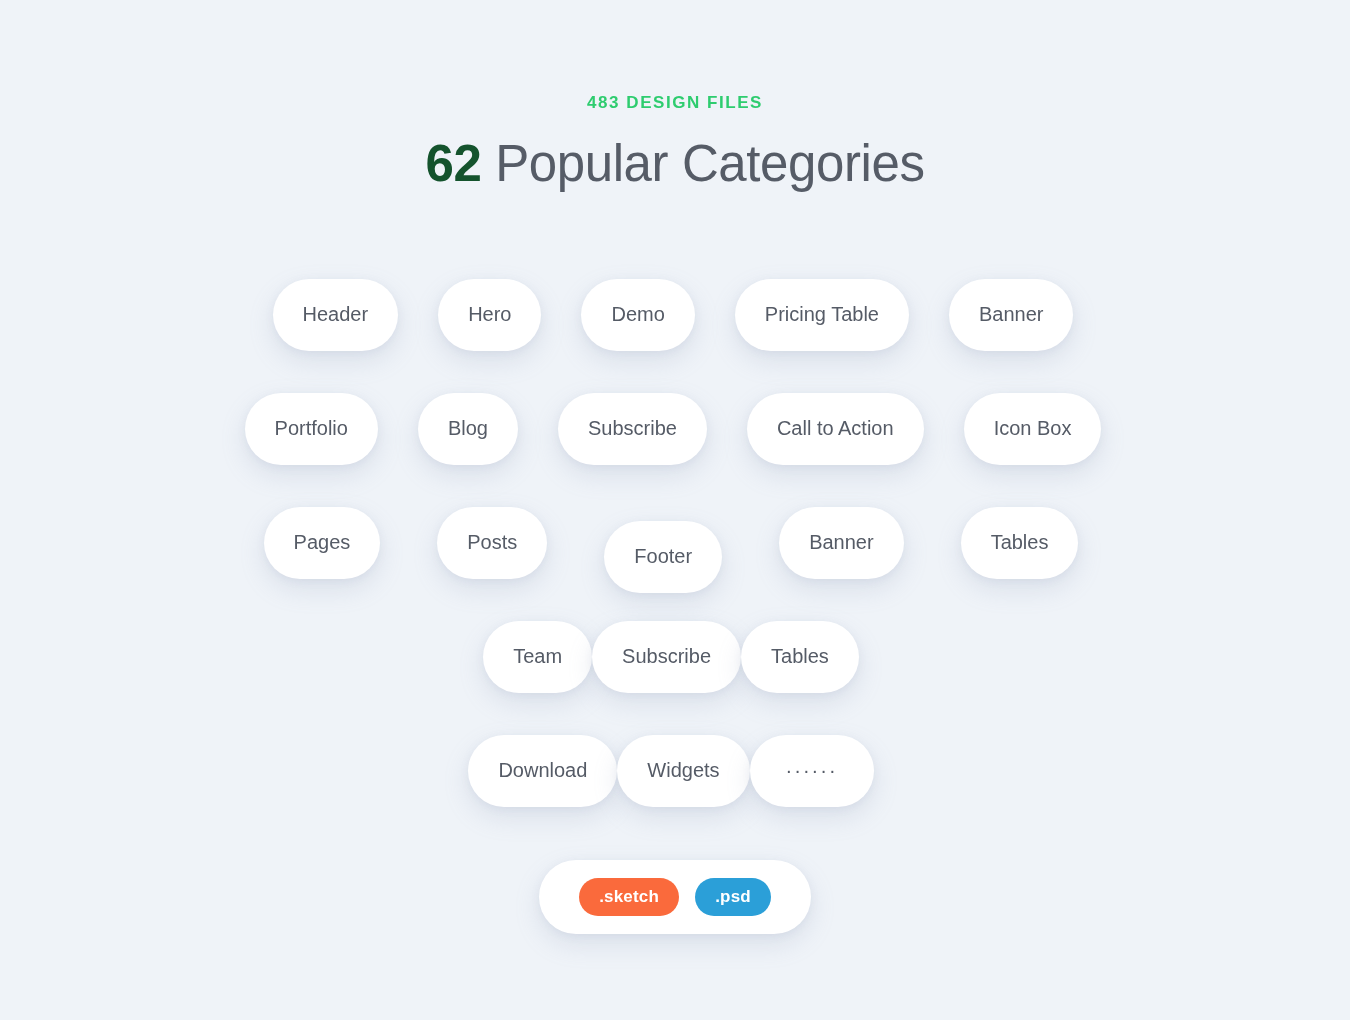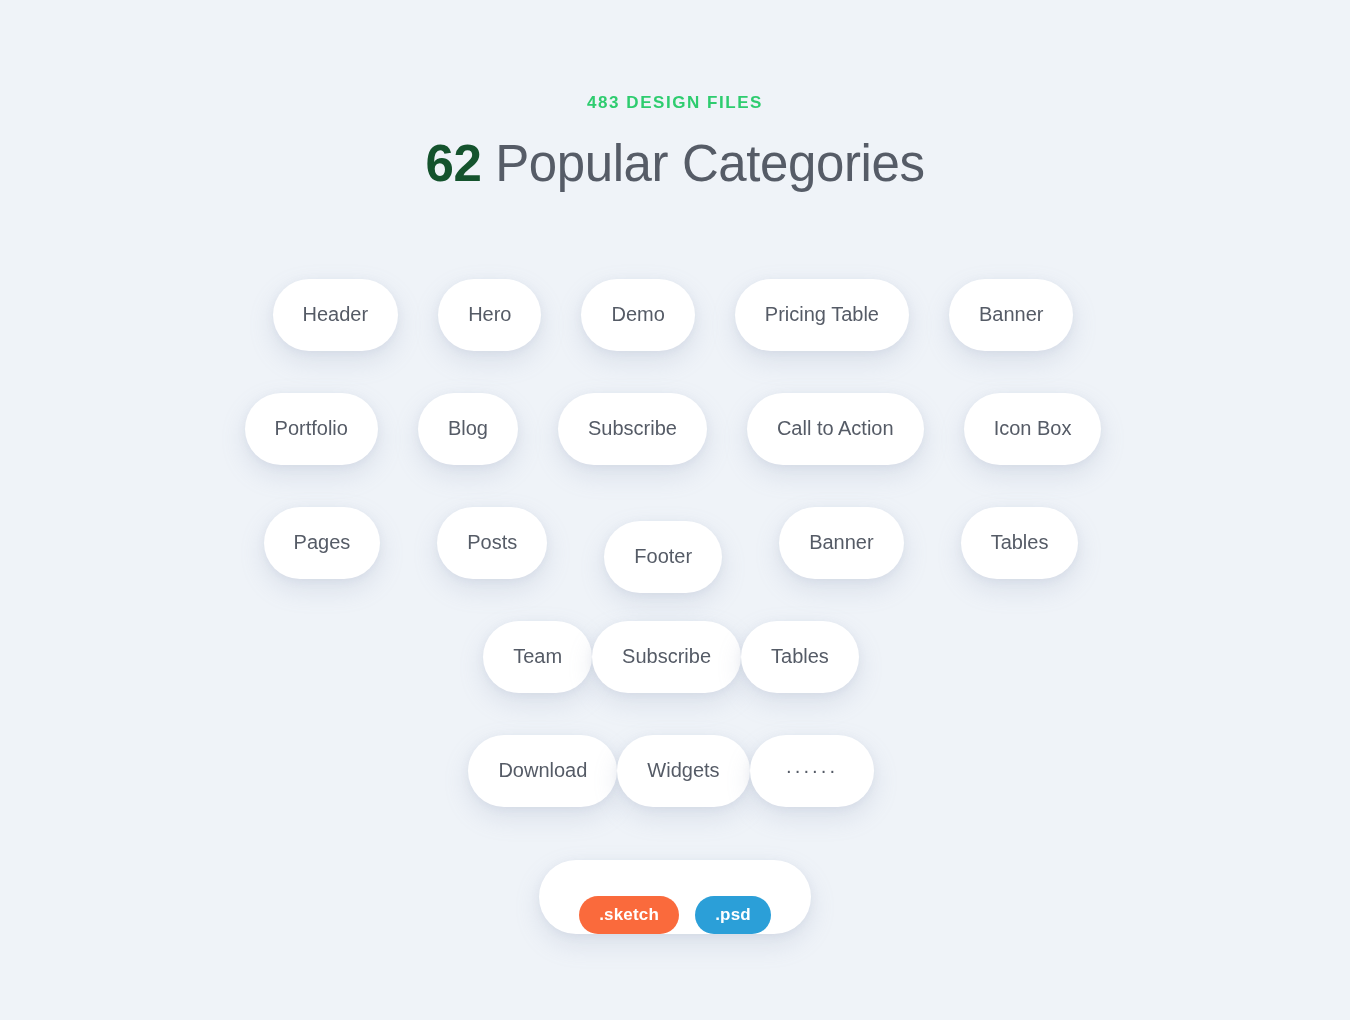--- a/index.html
+++ b/index.html
@@ -107,21 +107,21 @@
 
   
   .format-bar-wrap {
     margin-top: 32px;
     display: flex;
     justify-content: center;
   }
 
   .format-bar {
     display: inline-flex;
-    align-items: flex-end;
+    align-items: center;
     gap: 16px;
     background: #ffffff;
     border-radius: 999px;
     height: 74px;
     padding: 0 40px;
     box-shadow: 0 10px 26px rgba(136, 152, 180, 0.20),
                 0 2px 8px rgba(136, 152, 180, 0.10);
   }
 
   .badge {

